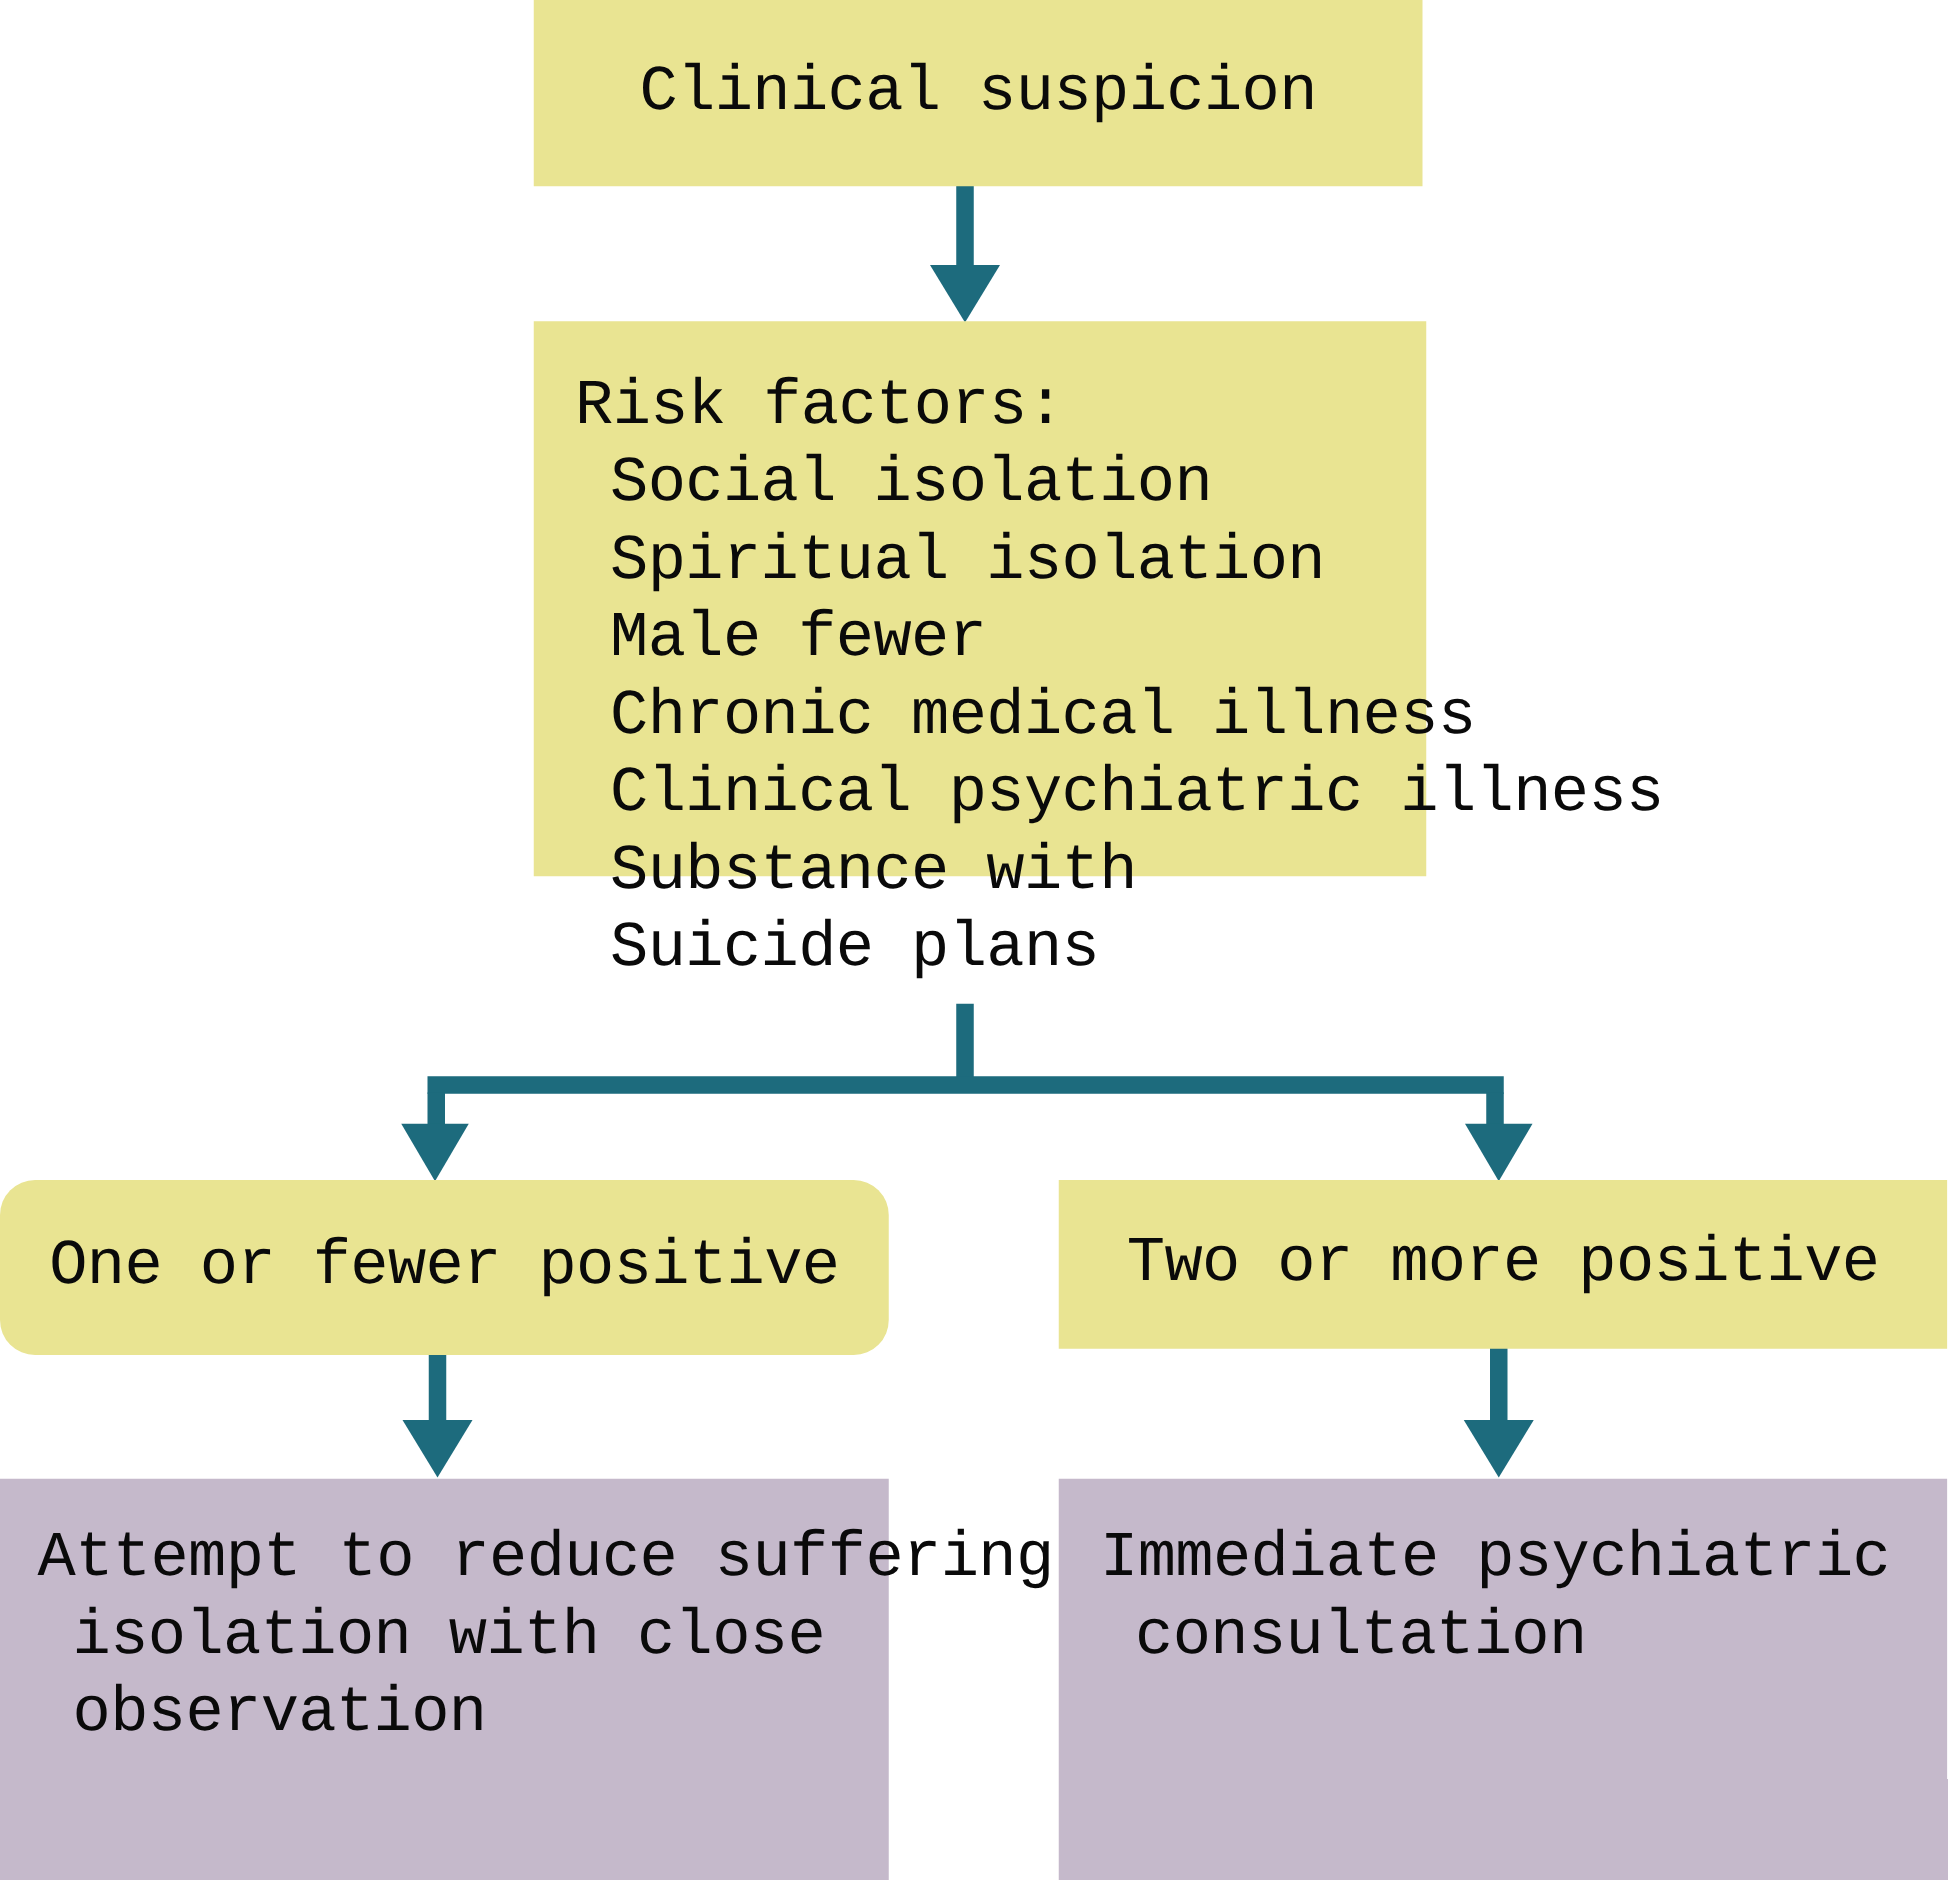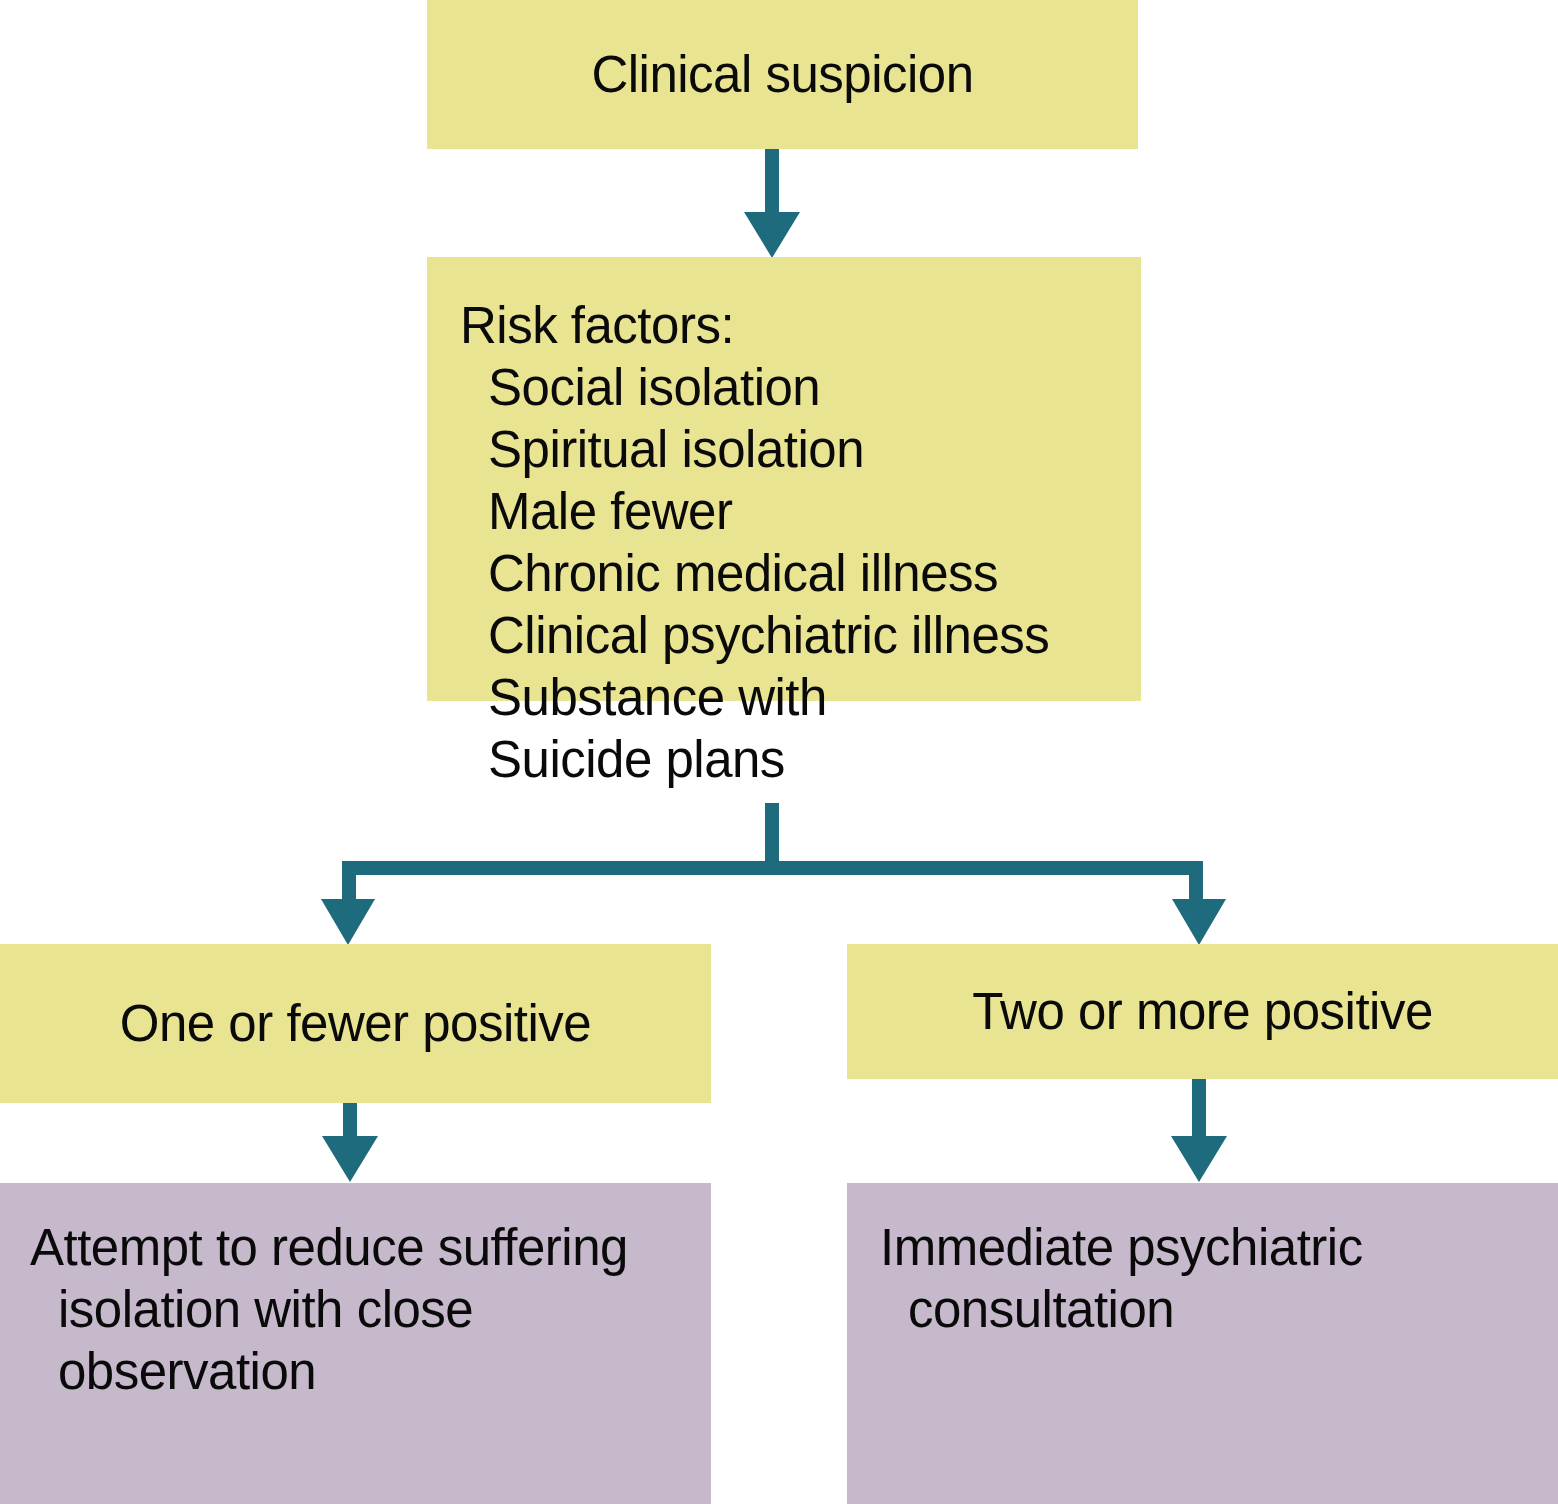--- a/index.html
+++ b/index.html
@@ -15,34 +15,34 @@
     width: 1558px;
     height: 1504px;
     background: var(--background);
     font-family: "Liberation Sans", "DejaVu Sans", sans-serif;
     color: var(--text);
     font-size: 51px;
     line-height: 62px;
     letter-spacing: -0.5px;
     overflow: hidden;
   }
-  .node { position: absolute; box-sizing: border-box; }
+  .node { position: absolute; box-sizing: border-box; font-family: Liberation Mono, monospace; }
   .yellow { background: var(--box-yellow); }
   .purple { background: var(--box-purple); }
   .centered {
     display: flex;
     flex-direction: column;
     align-items: center;
     justify-content: center;
     text-align: center;
   }
   #node-start   { left: 427px; top: 0;      width: 711px; height: 149px; }
   #node-risk    { left: 427px; top: 257px;  width: 714px; height: 444px; padding: 38px 8px 0 33px; }
   #node-risk .risk-item { margin-left: 28px; }
-  #node-branch-left  { left: 0;     top: 944px;  width: 711px; height: 159px; }
+  #node-branch-left  { left: 0;     top: 944px;  width: 711px; height: 140px; border-radius: 28px; }
   #node-branch-right { left: 847px; top: 944px;  width: 711px; height: 135px; }
   #node-outcome-left  { left: 0;     top: 1183px; width: 711px; height: 321px; padding: 34px 8px 0 30px; }
   #node-outcome-right { left: 847px; top: 1183px; width: 711px; height: 321px; padding: 34px 8px 0 33px; }
   .indent { margin-left: 28px; }
   .connectors {
     position: absolute;
     left: 0; top: 0;
     width: 1558px; height: 1504px;
     pointer-events: none;
   }

